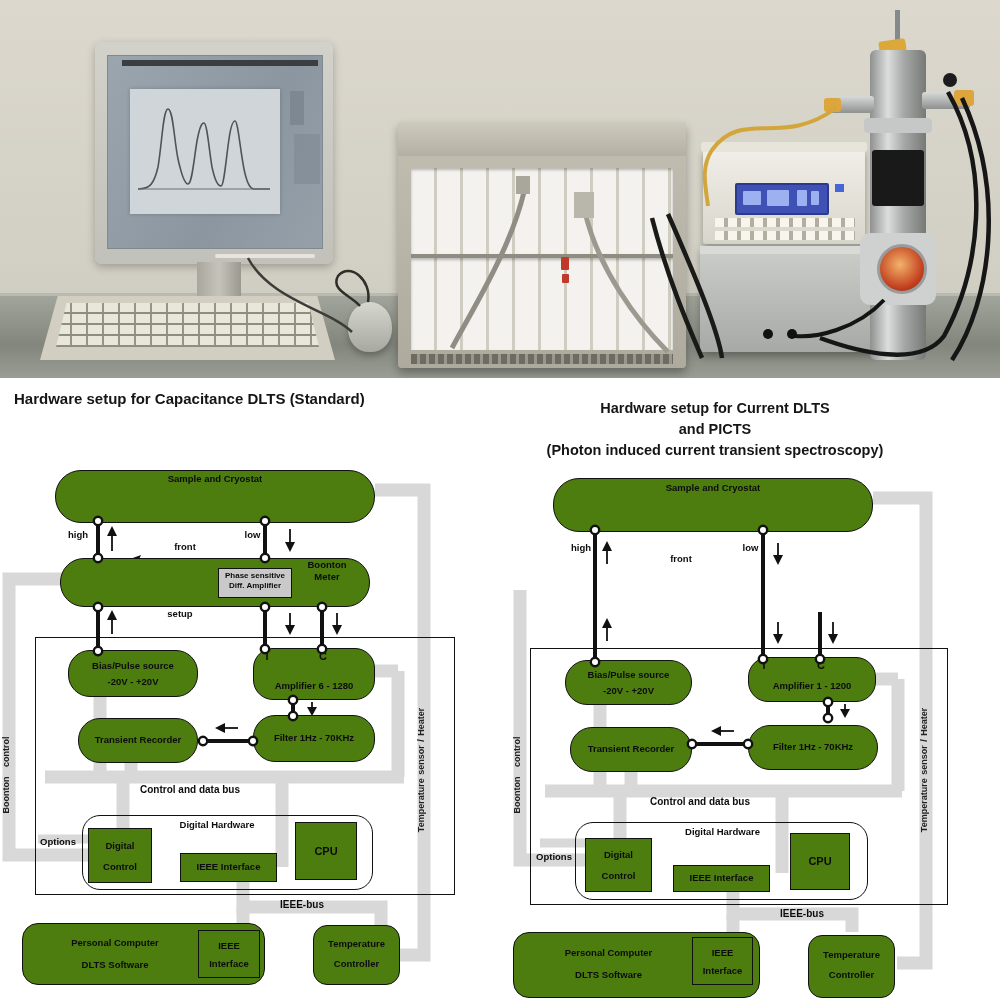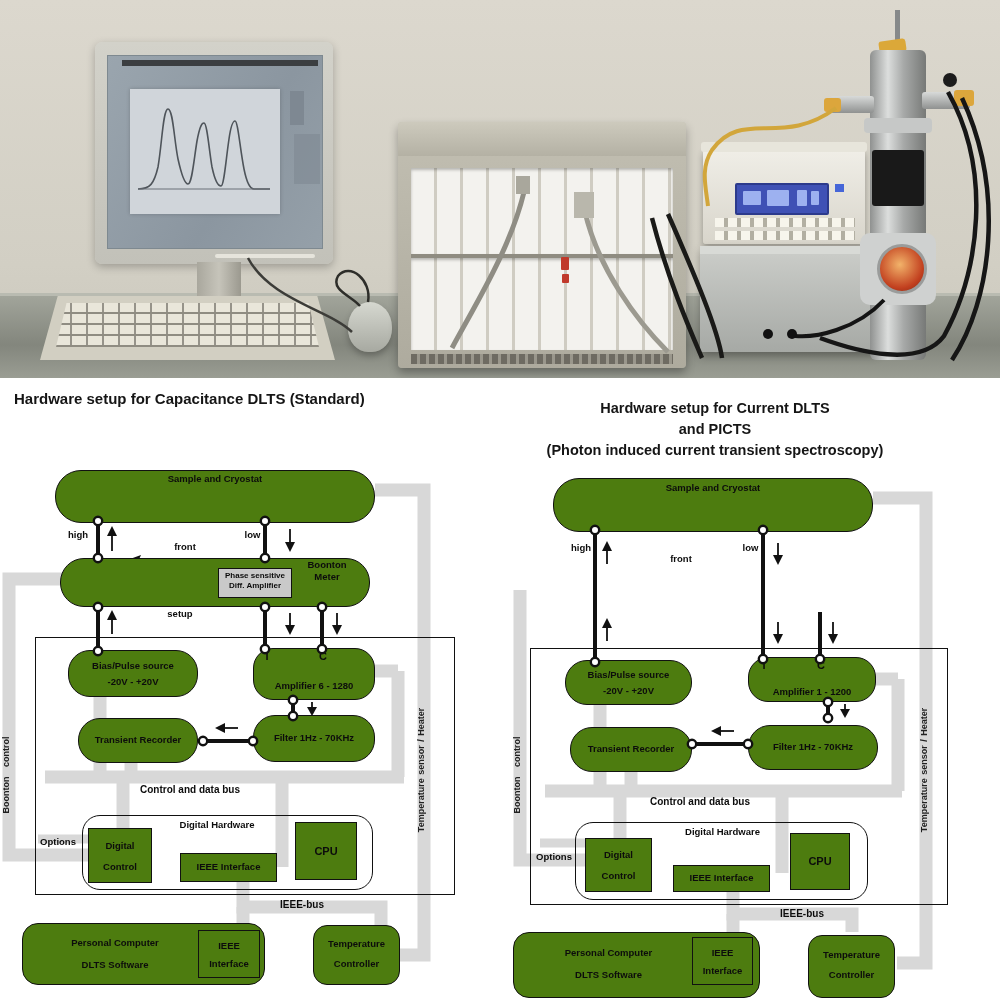--- a/index.html
+++ b/index.html
@@ -383,21 +383,21 @@
       <div class="lb" style="left:0;top:3px;width:100%;">Sample and Cryostat</div>
     </div>
     <div class="sb tp" style="left:30px;top:193px;width:418px;height:257px;"></div>
     <div class="sb" style="left:65px;top:205px;width:127px;height:45px;border-radius:22px;">
       <div class="lb pre" style="left:0;top:6px;width:100%;line-height:1.65;">Bias/Pulse source
 -20V - +20V</div>
     </div>
     <div class="sb" style="left:248px;top:202px;width:128px;height:45px;border-radius:20px;">
       <span class="ic" style="left:8px;width:14px;text-align:center;">I</span>
       <span class="ic" style="left:65px;width:14px;text-align:center;">C</span>
-      <div class="lb" style="left:0;bottom:3px;width:100%;">Amplifier 1 - 1200</div>
+      <div class="lb" style="left:0;bottom:9px;width:100%;">Amplifier 1 - 1200</div>
     </div>
     <div class="sb flexc" style="left:70px;top:272px;width:122px;height:45px;border-radius:22px;">
       <div class="lb" style="position:static;">Transient Recorder</div>
     </div>
     <div class="sb flexc" style="left:248px;top:270px;width:130px;height:45px;border-radius:22px;">
       <div class="lb" style="position:static;">Filter 1Hz - 70KHz</div>
     </div>
     <div class="sb tp" style="left:75px;top:367px;width:293px;height:78px;border-radius:18px;"></div>
     <div class="lb" style="left:145px;top:371px;width:155px;">Digital Hardware</div>
     <div class="sb" style="left:85px;top:383px;width:67px;height:54px;">

